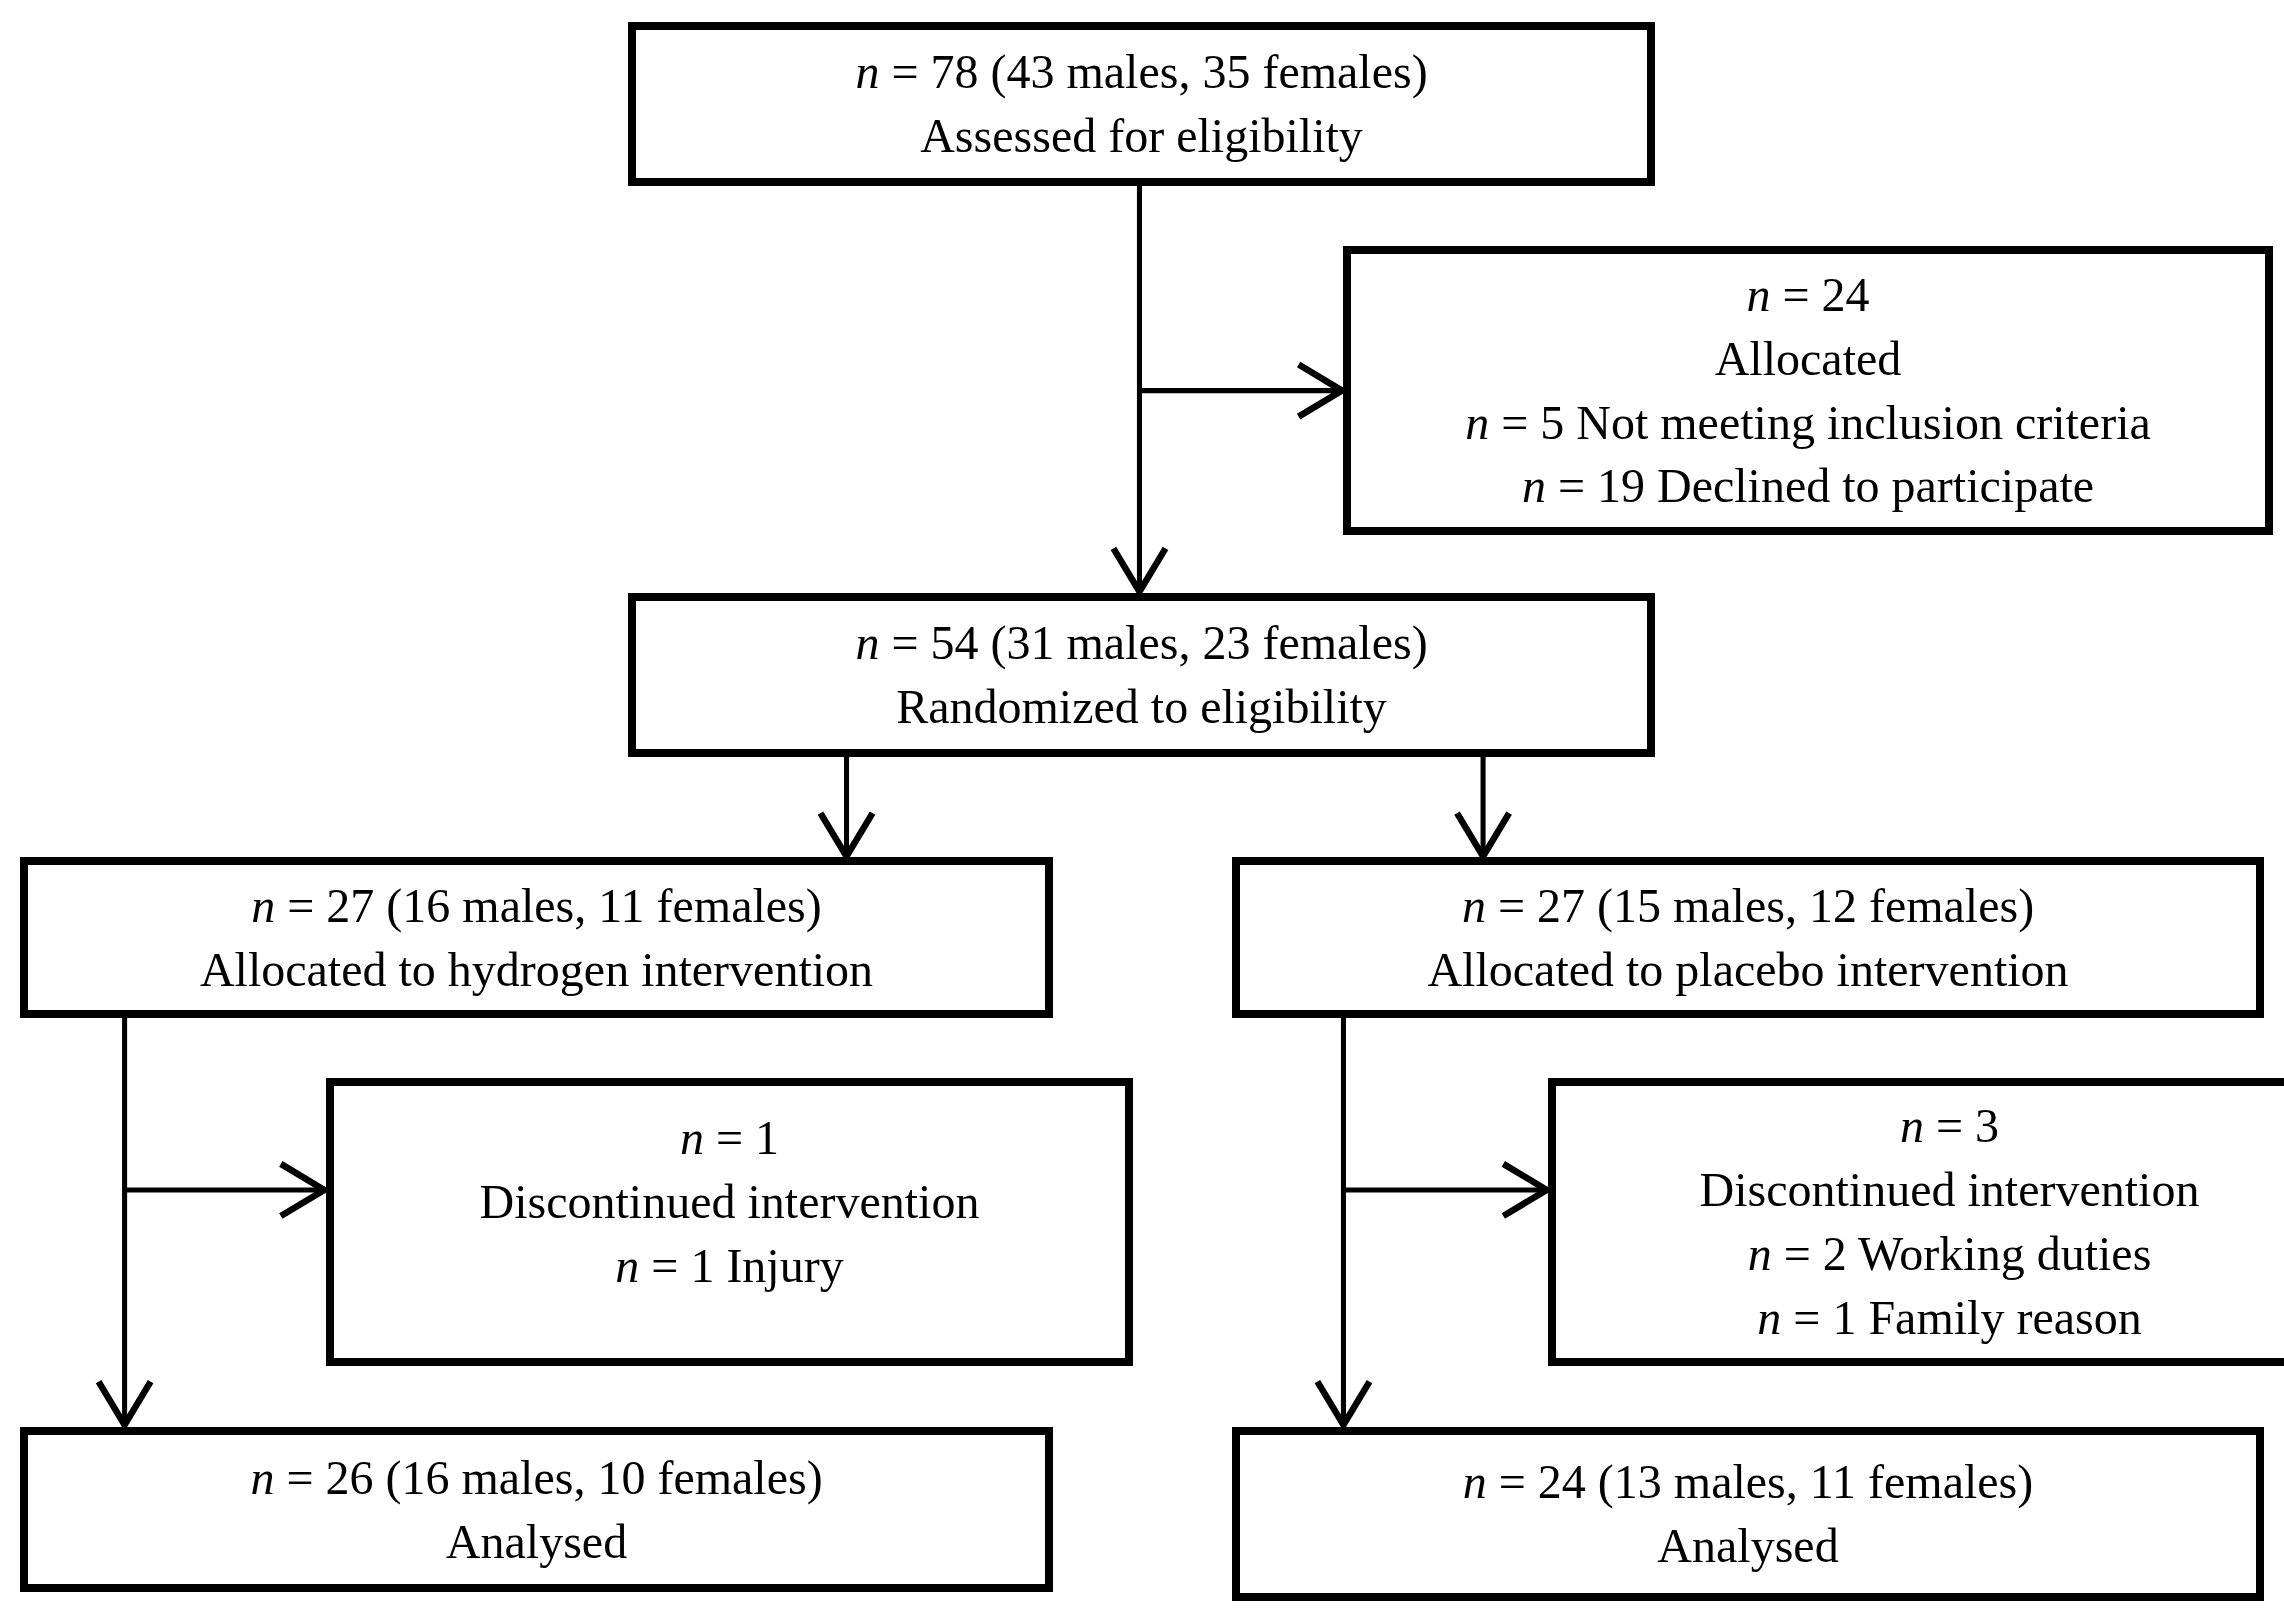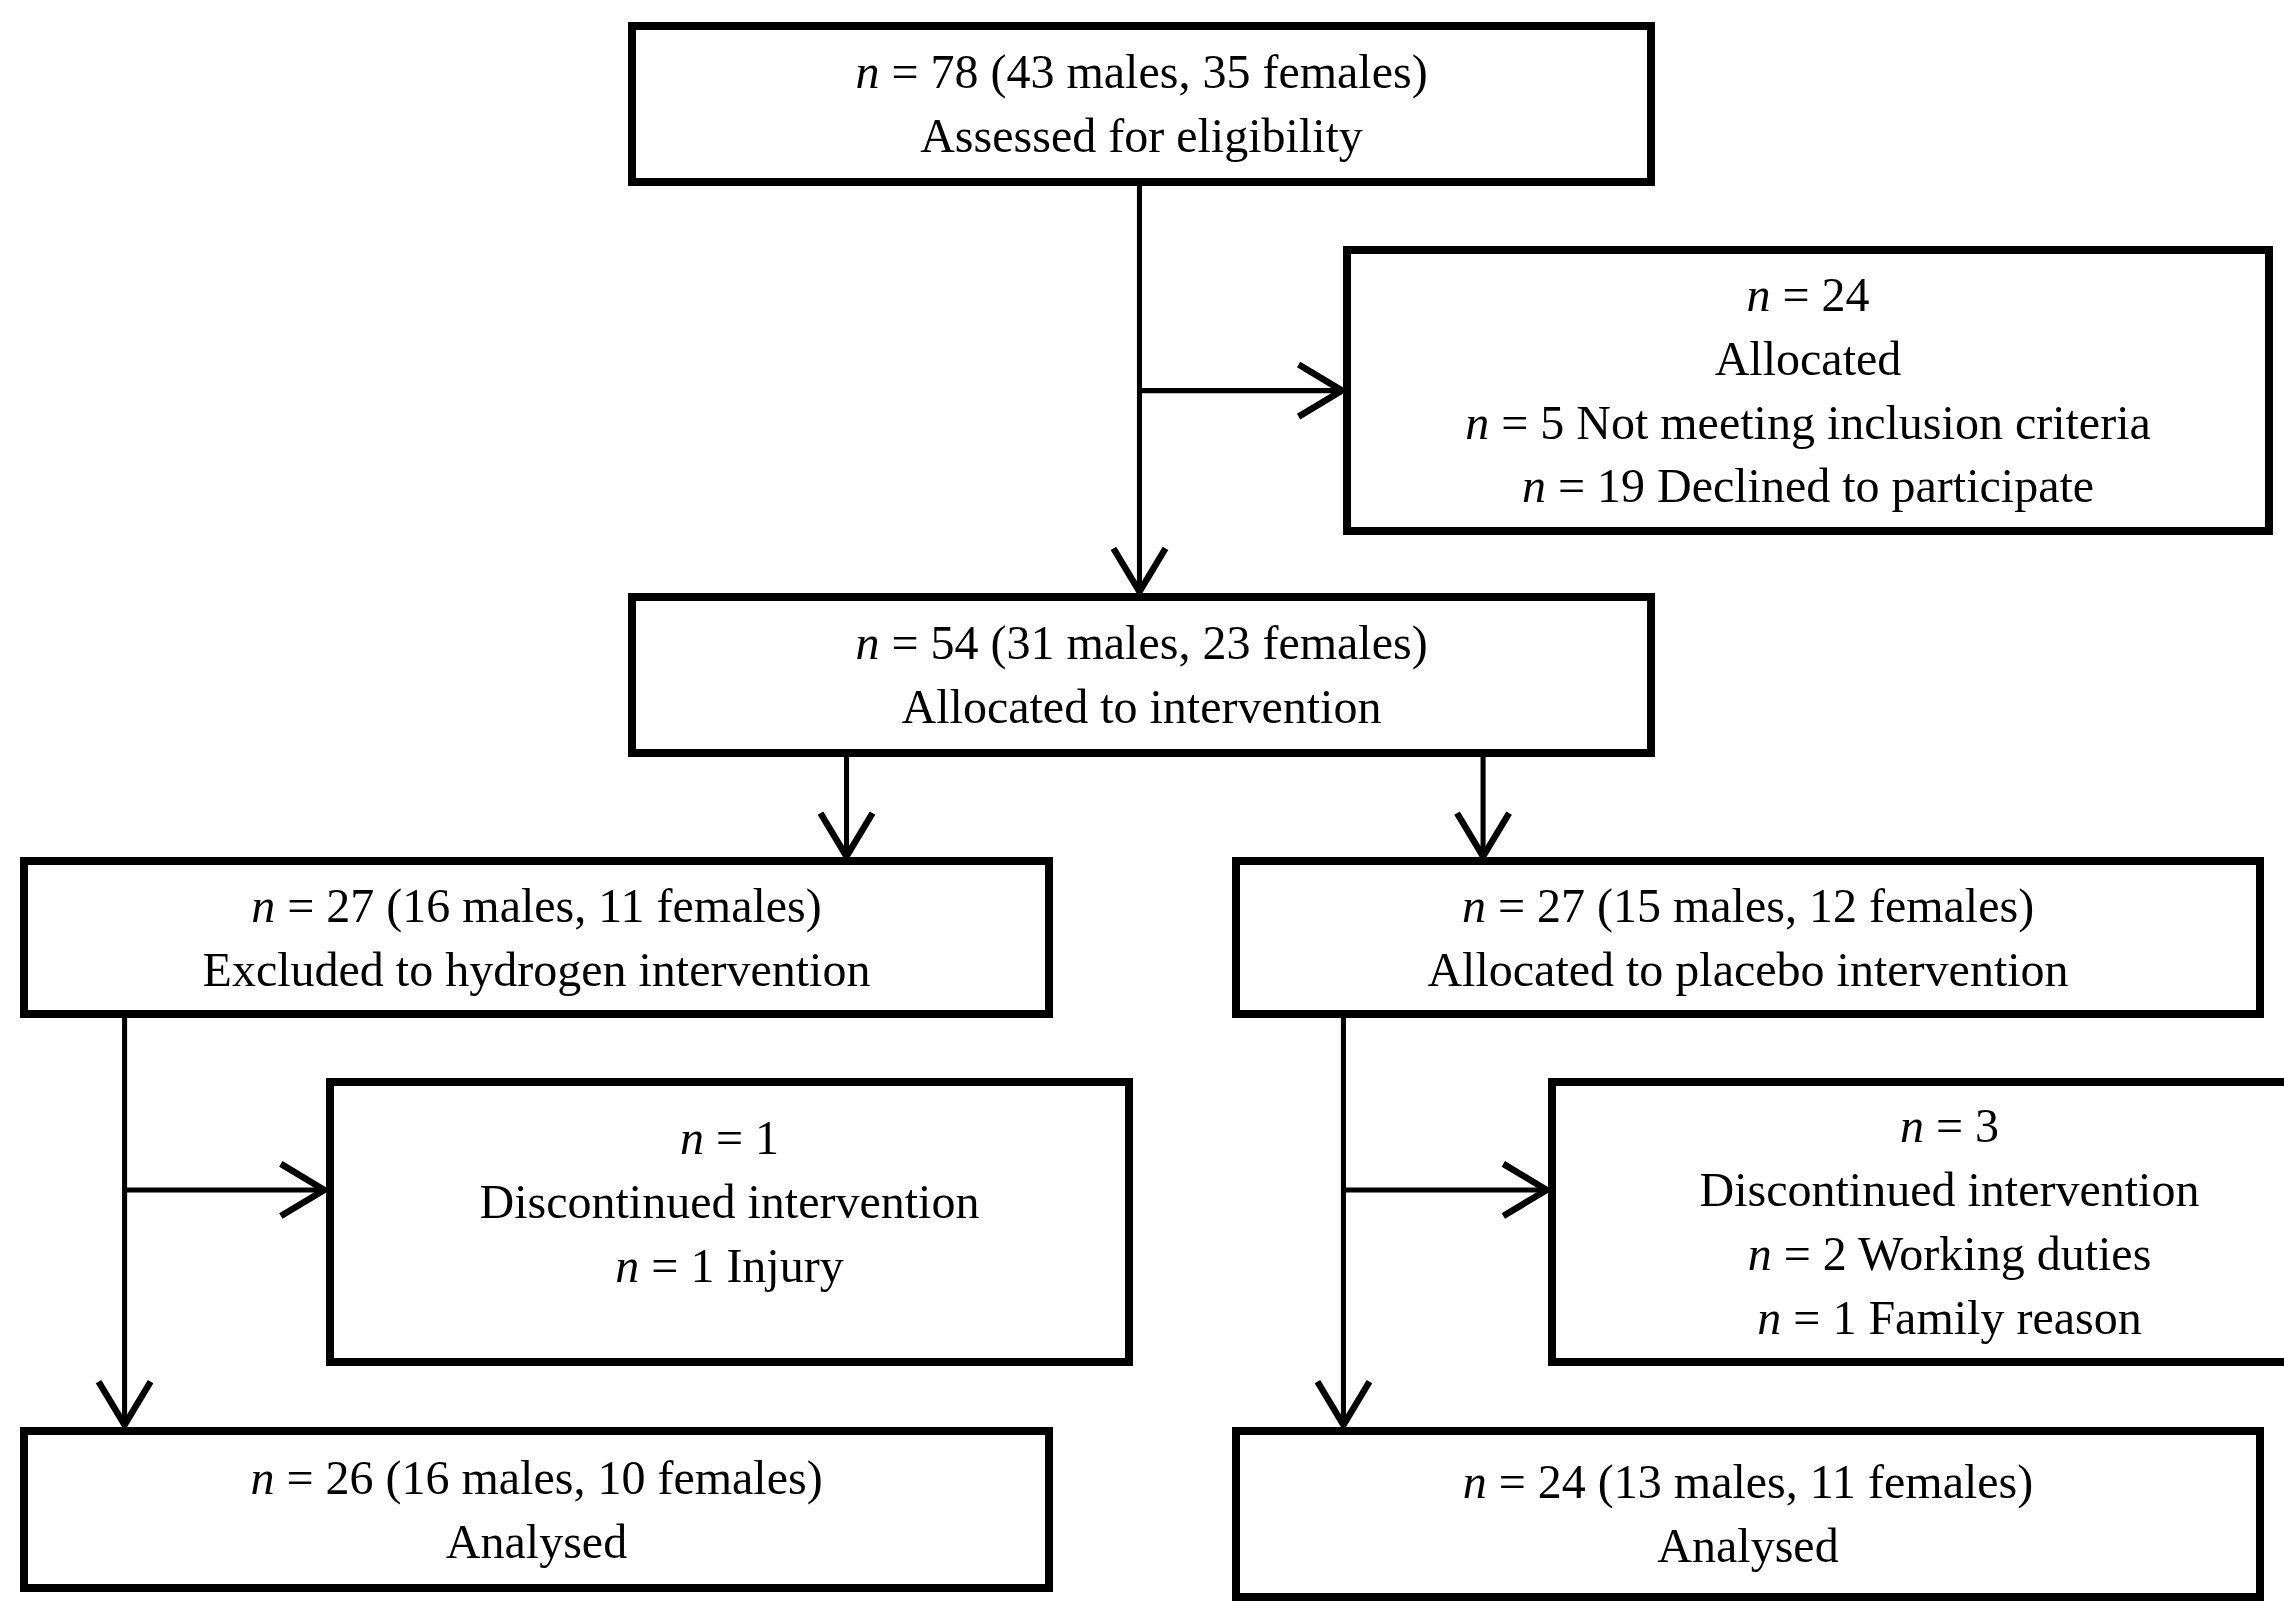--- a/index.html
+++ b/index.html
@@ -103,26 +103,26 @@
 
   <div class="flow-box" style="left:1343px; top:246px; width:930px; height:289px;">
     <div class="bline"><i>n</i> = 24</div>
     <div class="bline">Allocated</div>
     <div class="bline"><i>n</i> = 5 Not meeting inclusion criteria</div>
     <div class="bline"><i>n</i> = 19 Declined to participate</div>
   </div>
 
   <div class="flow-box" style="left:628px; top:593px; width:1027px; height:164px;">
     <div class="bline"><i>n</i> = 54 (31 males, 23 females)</div>
-    <div class="bline">Allocated to intervention</div>
+    <div class="bline">Randomized to eligibility</div>
   </div>
 
   <div class="flow-box" style="left:20px; top:857px; width:1033px; height:161px;">
     <div class="bline"><i>n</i> = 27 (16 males, 11 females)</div>
-    <div class="bline">Excluded to hydrogen intervention</div>
+    <div class="bline">Allocated to hydrogen intervention</div>
   </div>
 
   <div class="flow-box" style="left:1232px; top:857px; width:1032px; height:161px;">
     <div class="bline"><i>n</i> = 27 (15 males, 12 females)</div>
     <div class="bline">Allocated to placebo intervention</div>
   </div>
 
   <div class="flow-box" style="left:326px; top:1078px; width:807px; height:288px; justify-content:flex-start; padding-top:20px;">
     <div class="bline"><i>n</i> = 1</div>
     <div class="bline">Discontinued intervention</div>

